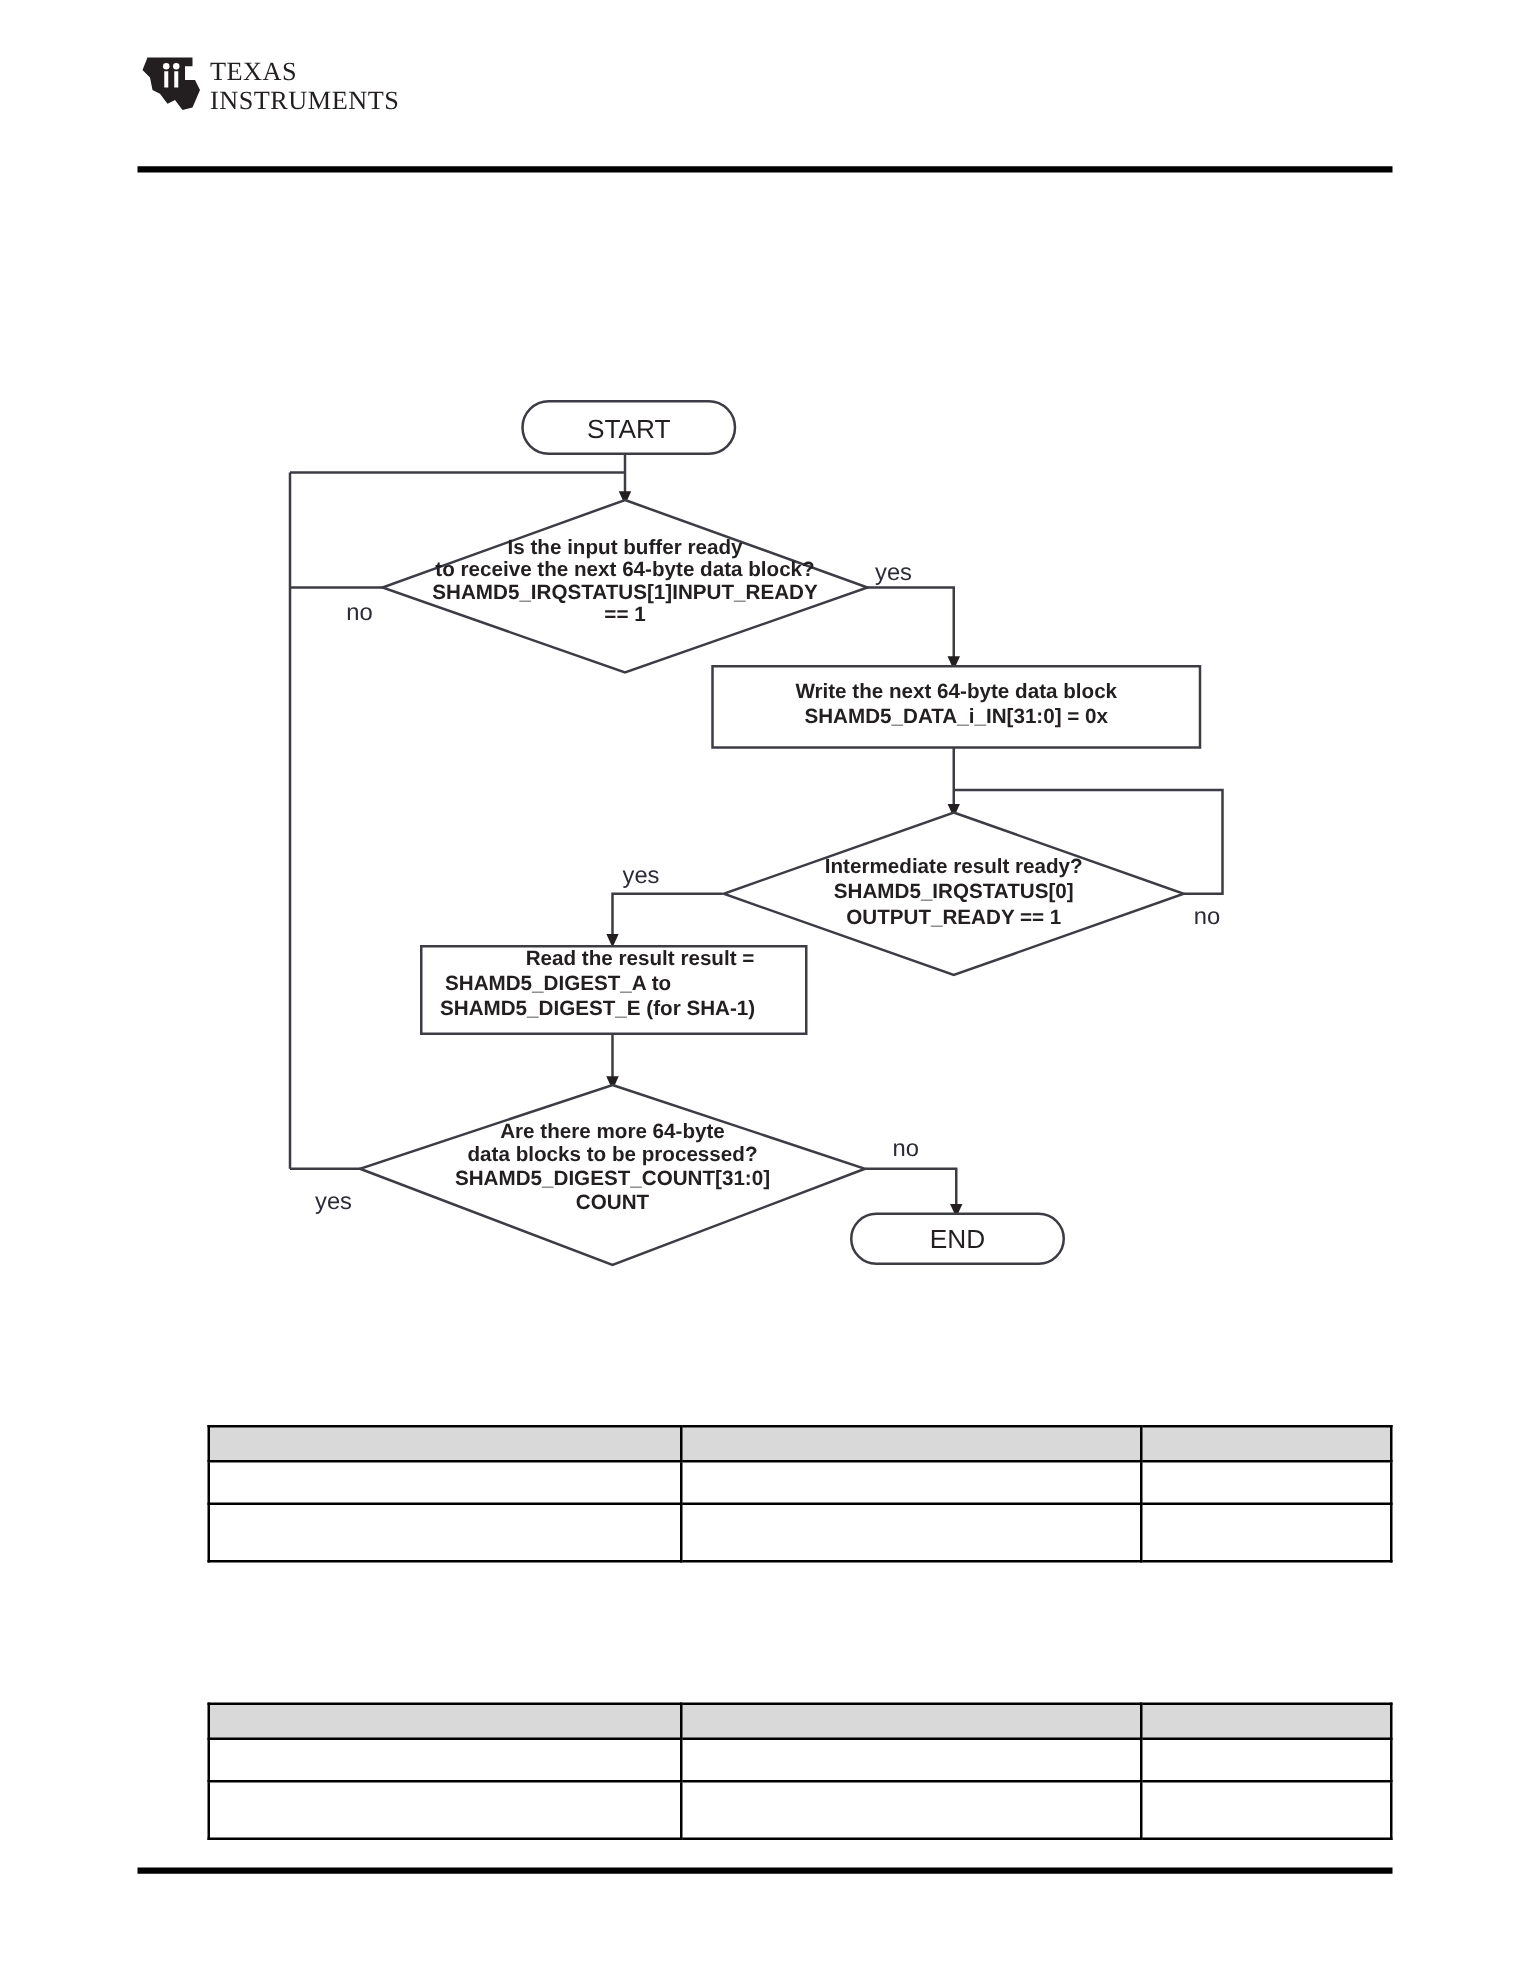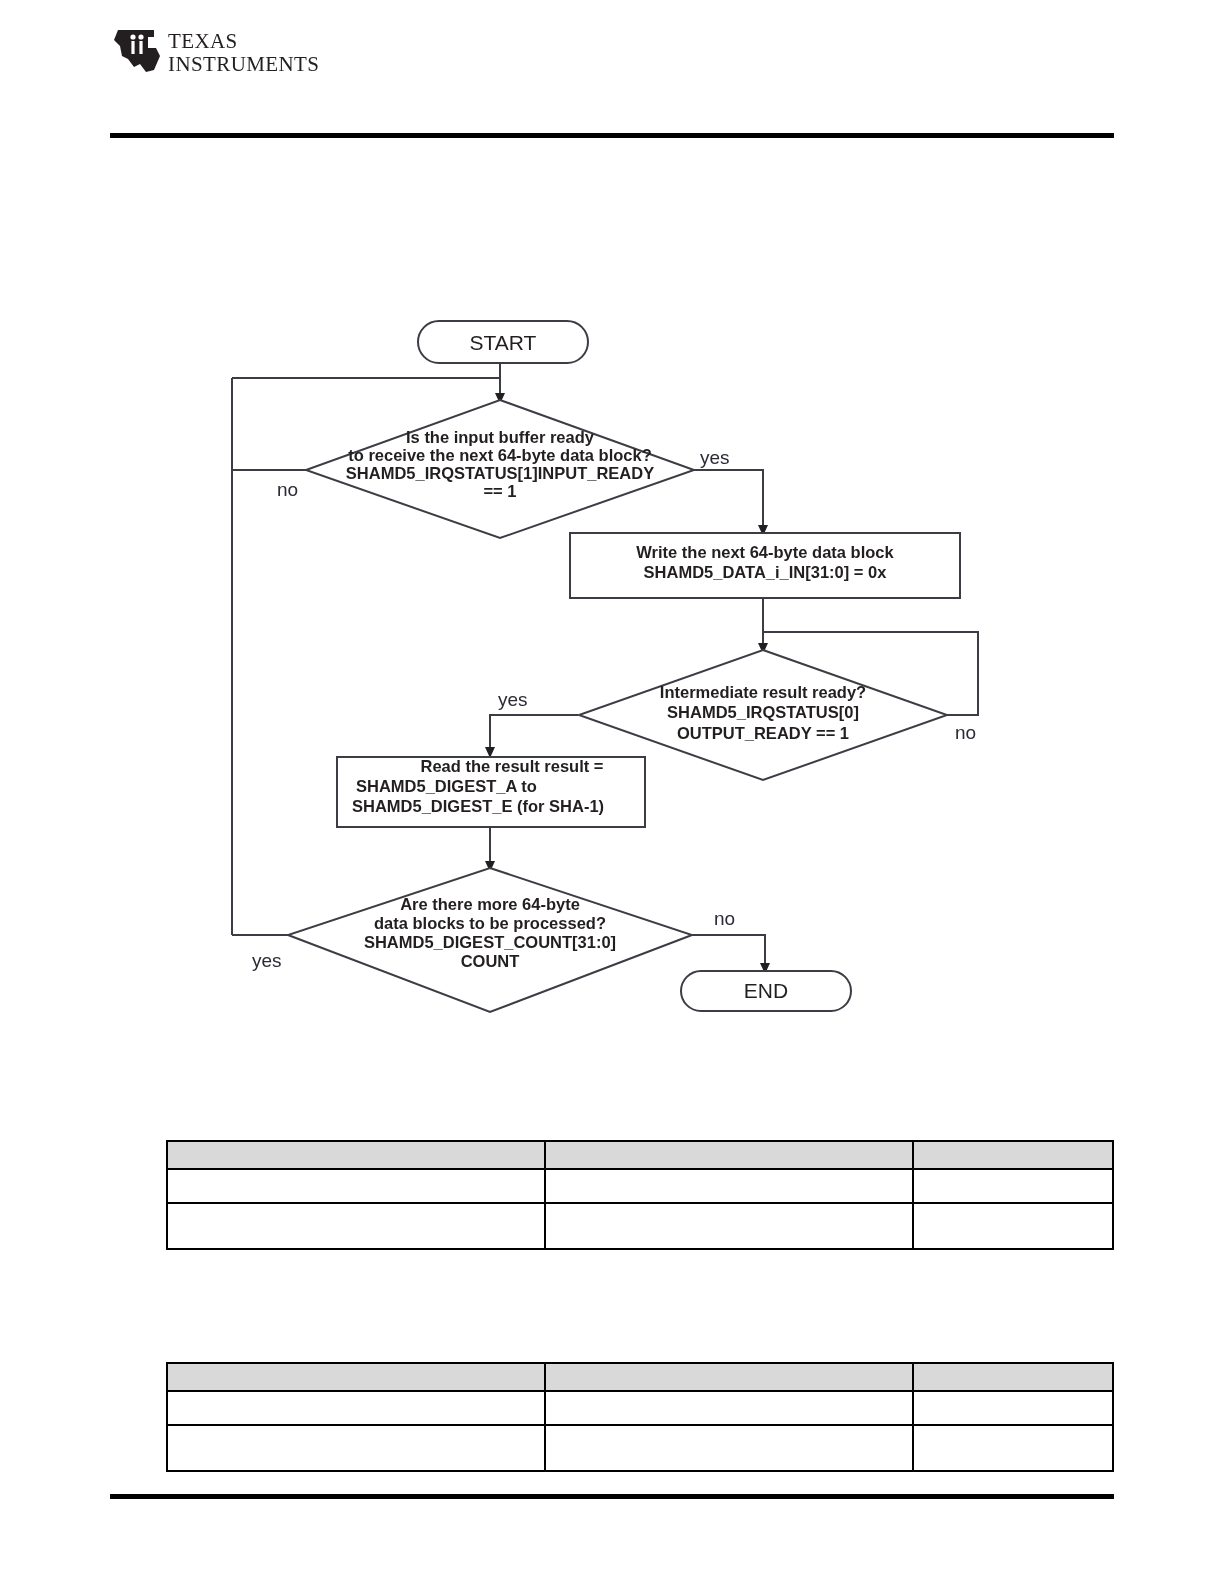--- a/index.html
+++ b/index.html
@@ -13,21 +13,21 @@
     position: relative;
     font-family: "Liberation Sans", sans-serif;
     color: #000000;
     overflow: hidden;
   }
 
   
   #ti-logo {
     position: absolute;
     left: 110px;
-    top: 26px;
+    top: 42px;
     width: 210px;
     height: 50px;
   }
 
   
   .page-rule {
     position: absolute;
     left: 110px;
     width: 1004px;
     background: #000000;

